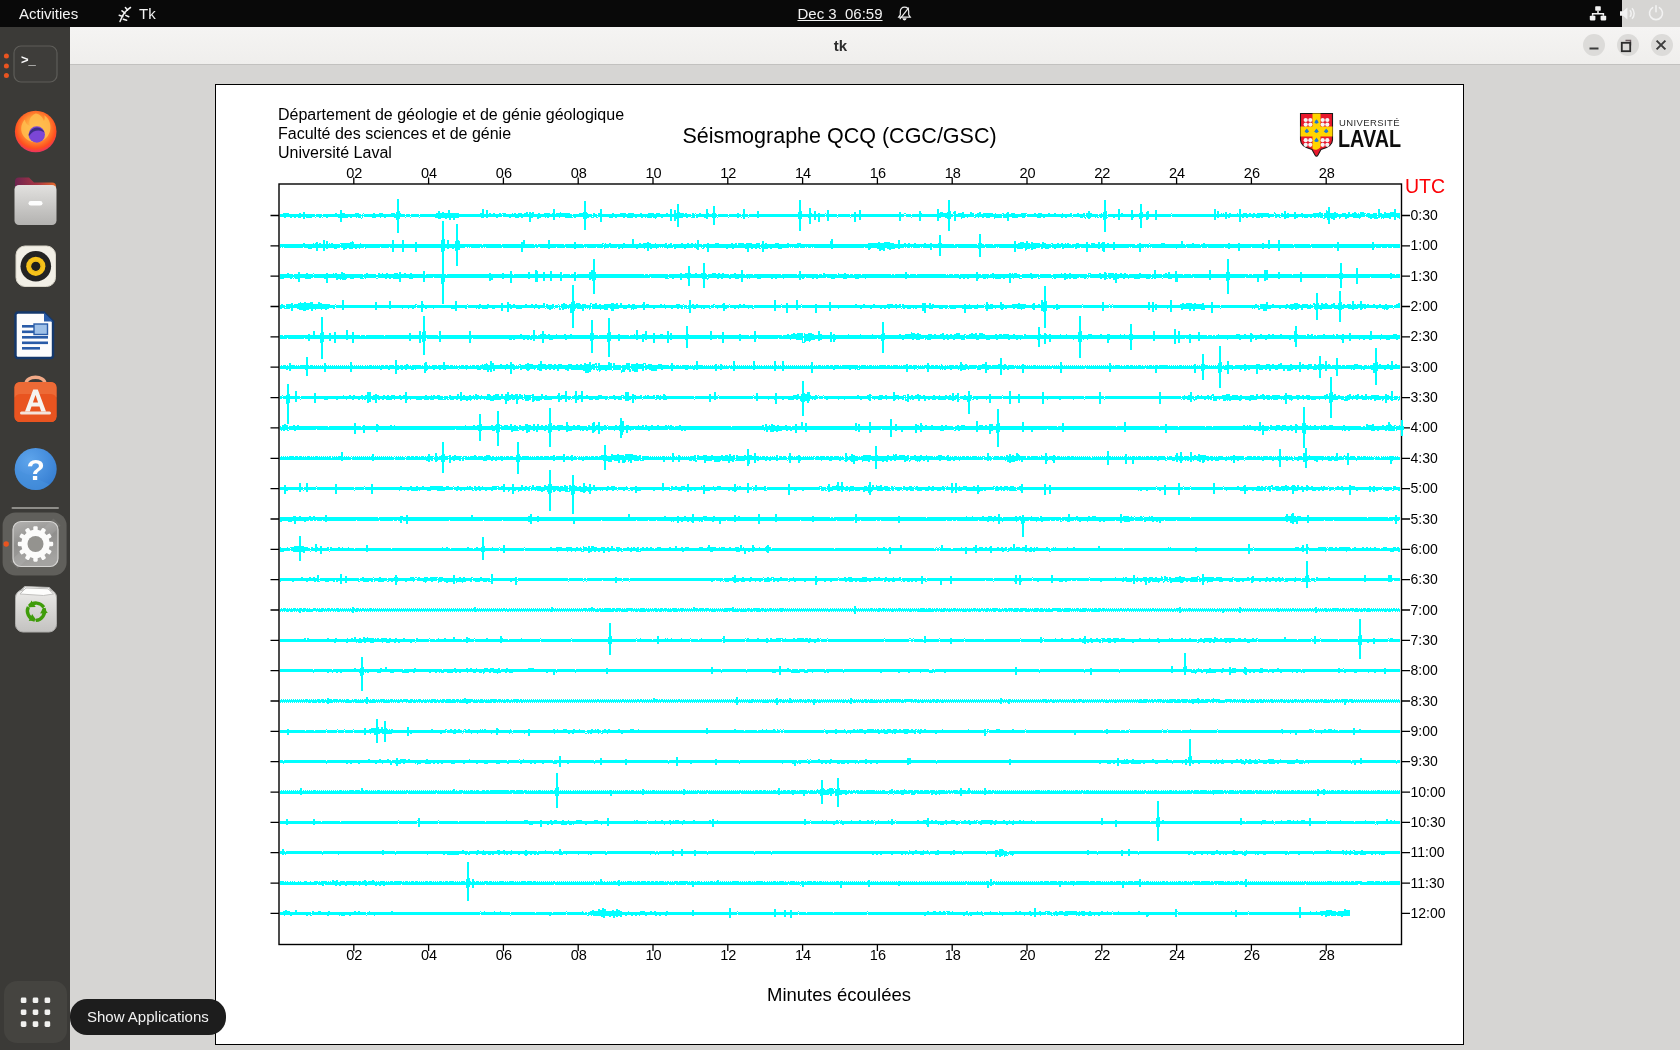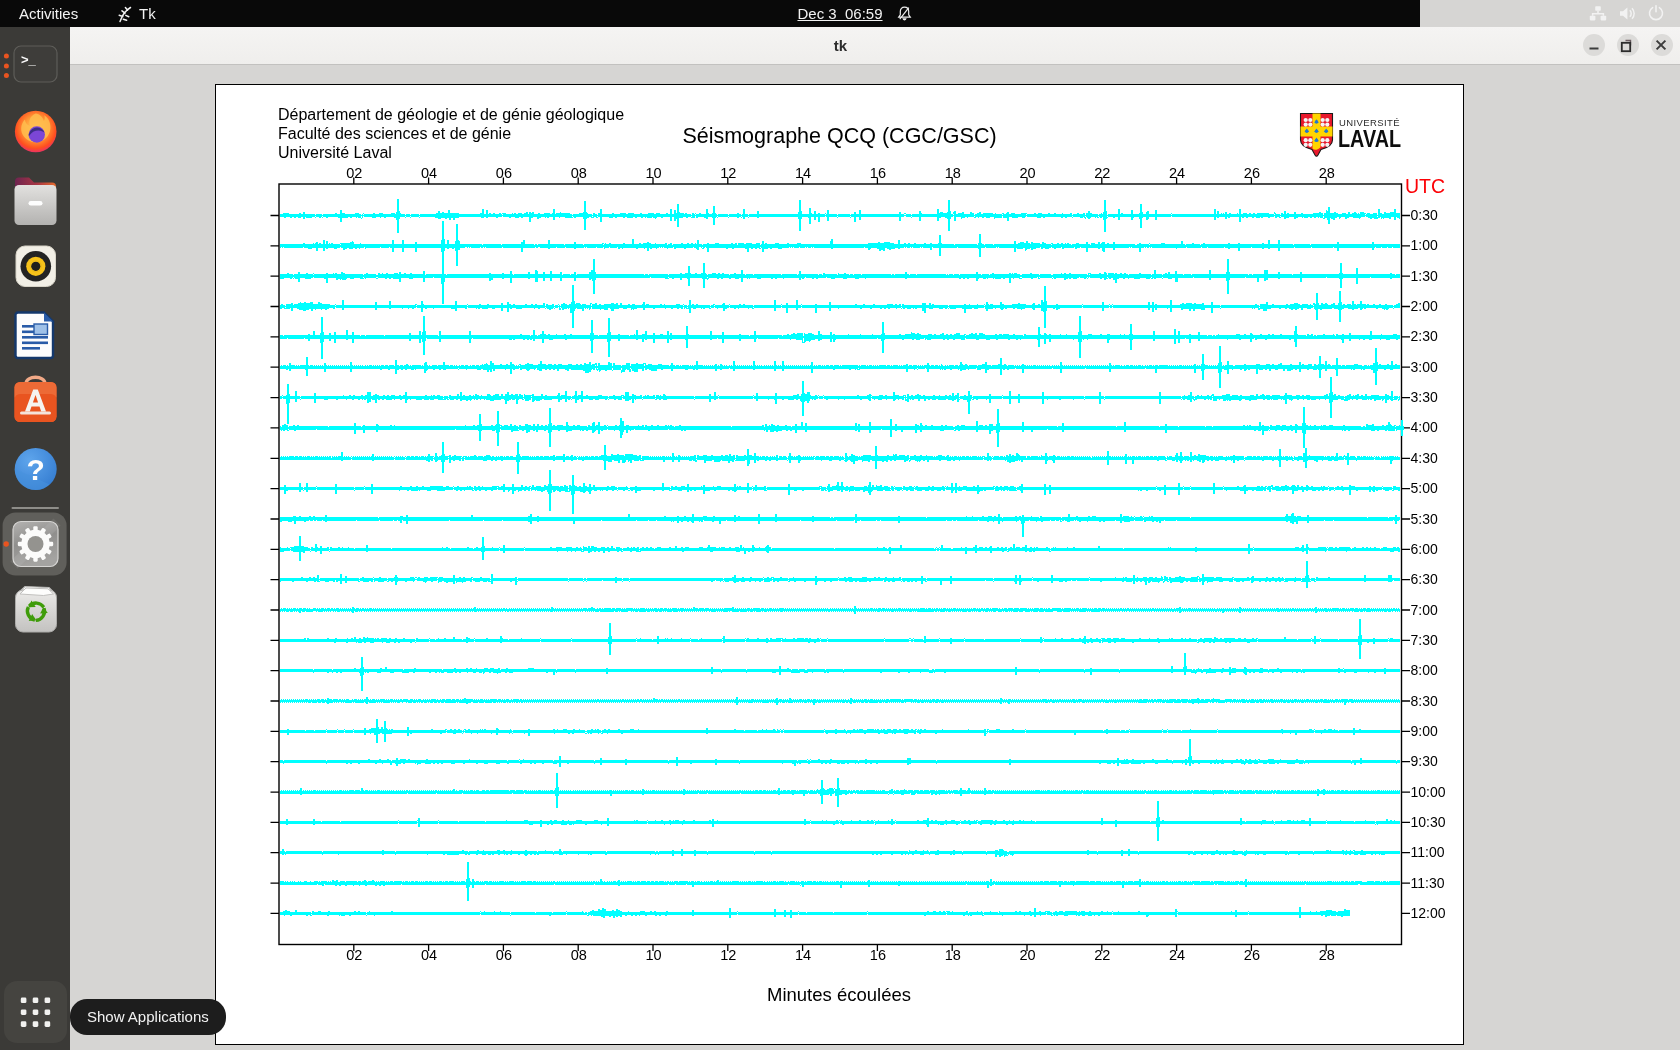--- a/index.html
+++ b/index.html
@@ -1,15 +1,15 @@
 <!DOCTYPE html>
 <html><head><meta charset="utf-8"><title>tk</title><style>
 html,body{margin:0;padding:0;width:1680px;height:1050px;overflow:hidden;background:#d6d5d3;font-family:"Liberation Sans",sans-serif;}
 .abs{position:absolute;}
-#topbar{position:absolute;left:0;top:0;width:1420px;height:27px;background:#090909;color:#f2f2f2;font-size:14px;}
+#topbar{position:absolute;left:0;top:0;width:1622px;height:27px;background:#090909;color:#f2f2f2;font-size:14px;}
 #dock{position:absolute;left:0;top:27px;width:70px;height:1023px;background:#3b3a37;}
 #titlebar{position:absolute;left:70px;top:27px;width:1610px;height:37px;background:linear-gradient(#f5f4f3,#efeeec);border-bottom:1px solid #c2c1bf;}
 #content{position:absolute;left:70px;top:65px;width:1610px;height:985px;background:#d6d5d3;}
 #panel{position:absolute;left:215px;top:84px;width:1247px;height:959px;background:#ffffff;border:1px solid #000;}
 .wbtn{position:absolute;top:34px;width:22px;height:22px;border-radius:50%;background:#dcdbd9;}
 #tooltip{position:absolute;left:70px;top:999px;height:34px;line-height:34px;padding:1px 17px;background:#1d1d1d;border-radius:17px;color:#f2f2f2;font-size:15px;}
 svg text{font-family:"Liberation Sans",sans-serif;}
 </style></head><body>
 <div id="topbar">
  <span class="abs" style="left:19px;top:0;line-height:27px;font-size:15px;">Activities</span>

